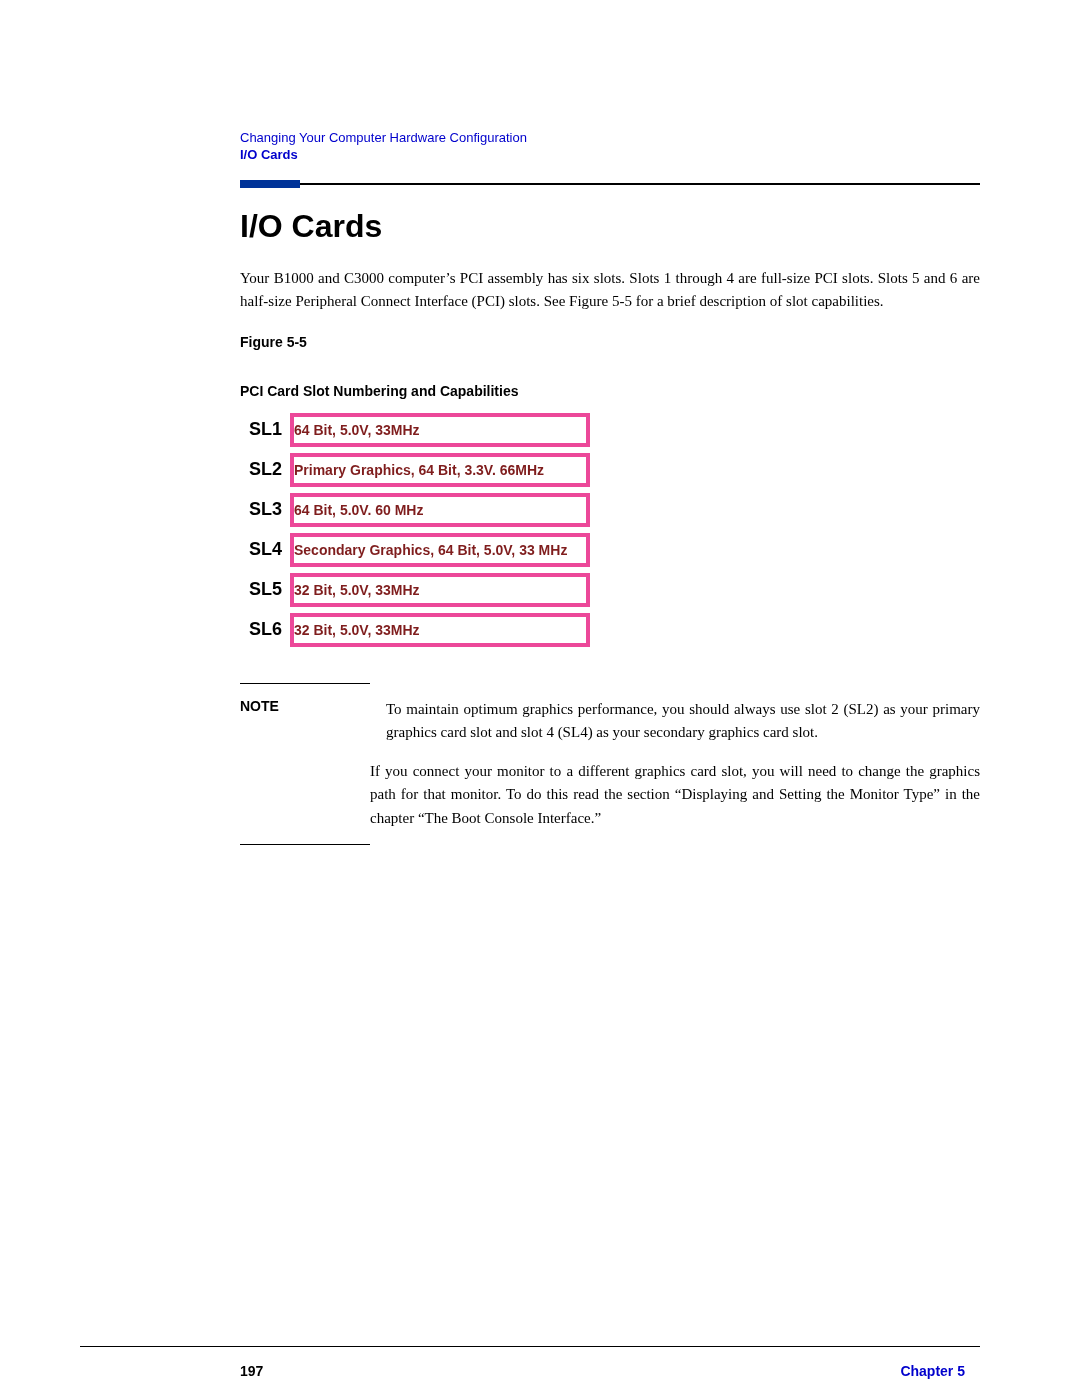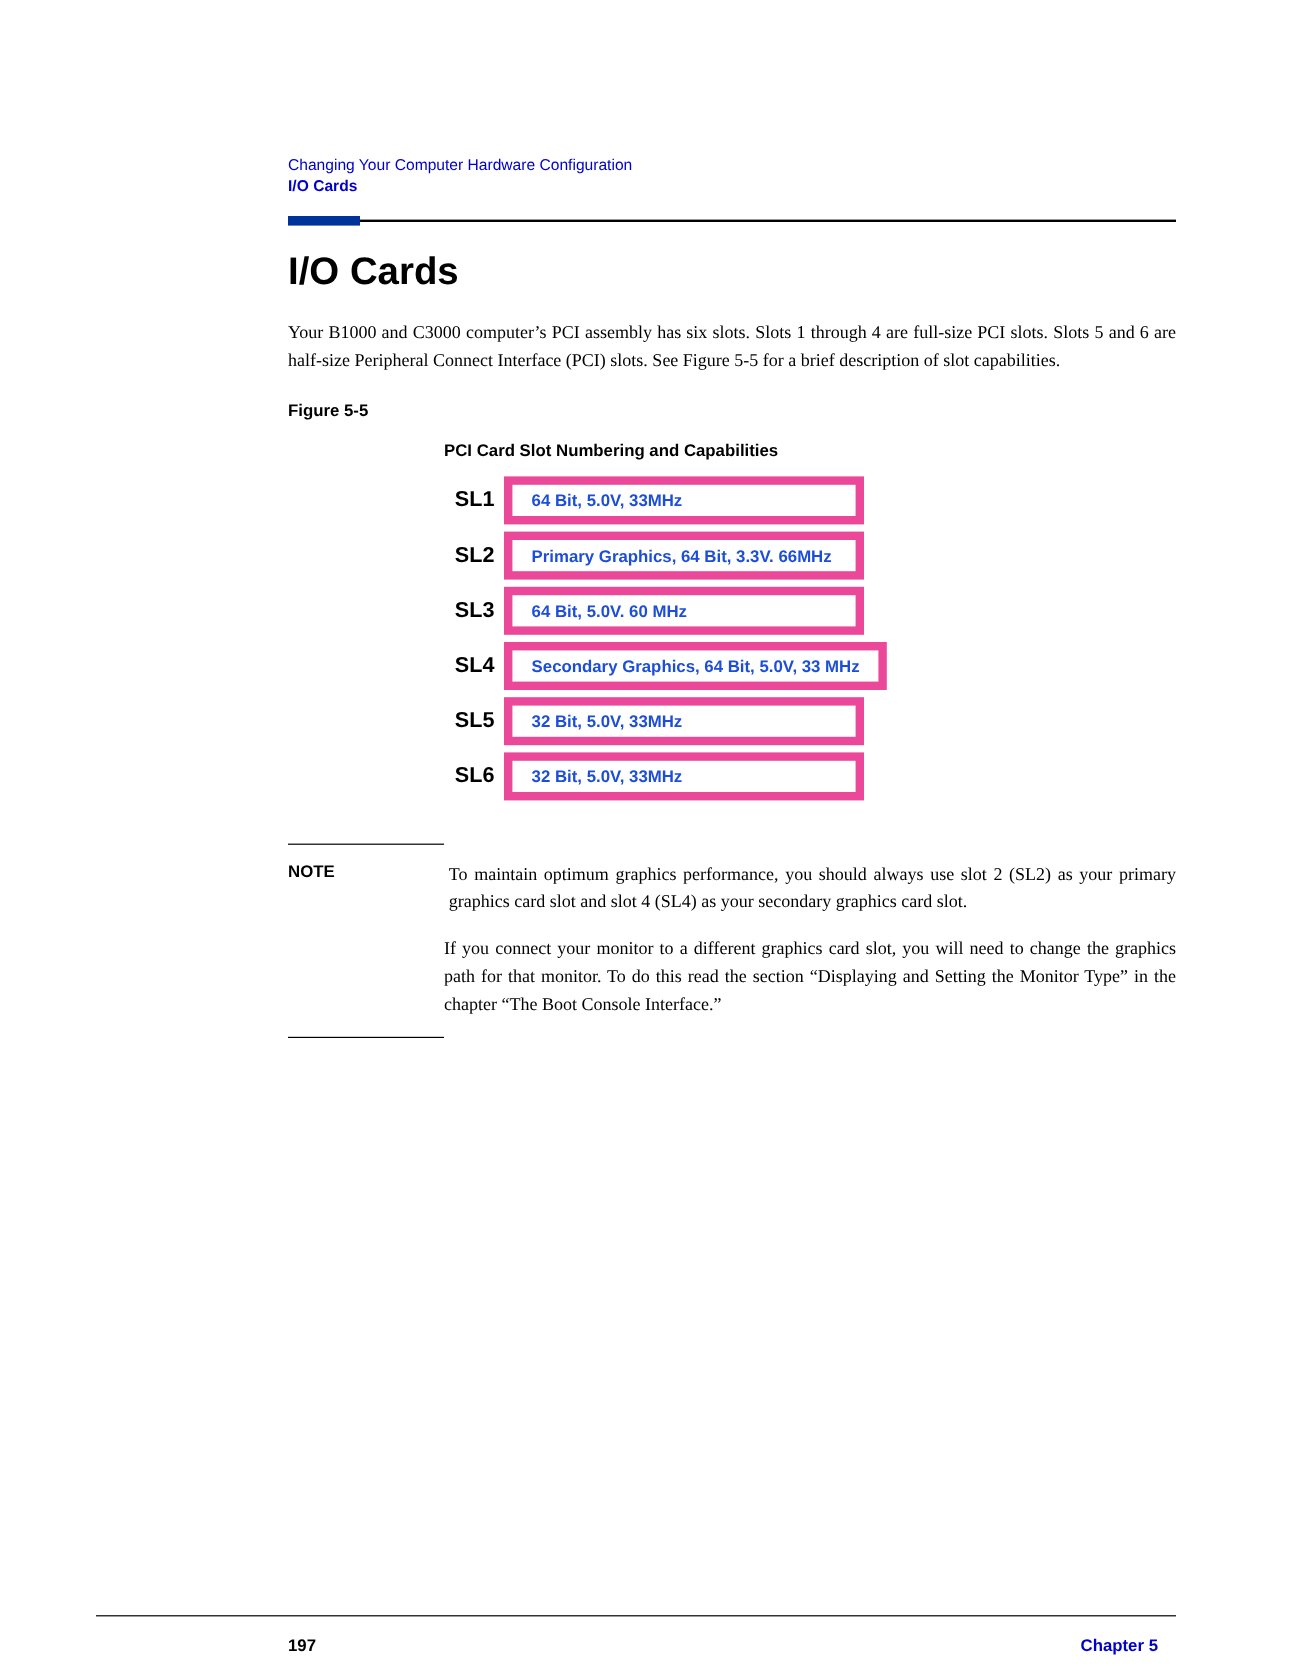--- a/index.html
+++ b/index.html
@@ -95,20 +95,21 @@
       text-align: justify;
       margin-bottom: 20px;
     }
 
     
     .figure-section {
       display: flex;
       gap: 0;
       margin-bottom: 30px;
       align-items: flex-start;
+      flex-direction: column;
     }
 
     .figure-label {
       font-family: Arial, Helvetica, sans-serif;
       font-size: 14px;
       font-weight: bold;
       width: 130px;
       flex-shrink: 0;
       padding-top: 0;
       color: #000000;
@@ -141,43 +142,43 @@
       width: 42px;
       text-align: right;
       margin-right: 8px;
       flex-shrink: 0;
     }
 
     .slot-value {
       font-family: Arial, Helvetica, sans-serif;
       font-size: 14px;
       font-weight: bold;
-      color: #1d4ed8;
-      border: 7px solid #ec4899;
-      padding: 5px 16px;
+      color: #7f1d1d;
+      border: 4px solid #ec4899;
+      padding: 5px 0;
       min-width: 300px;
       background: #ffffff;
     }
 
     
     .note-section {
       margin-top: 20px;
       margin-bottom: 20px;
     }
 
     .note-top-rule {
       width: 130px;
       height: 1px;
       background: #000000;
       margin-bottom: 14px;
     }
 
     .note-content {
       display: flex;
-      gap: 4px;
+      gap: 16px;
       align-items: flex-start;
       margin-bottom: 16px;
     }
 
     .note-label {
       font-family: Arial, Helvetica, sans-serif;
       font-size: 14px;
       font-weight: bold;
       width: 130px;
       flex-shrink: 0;

